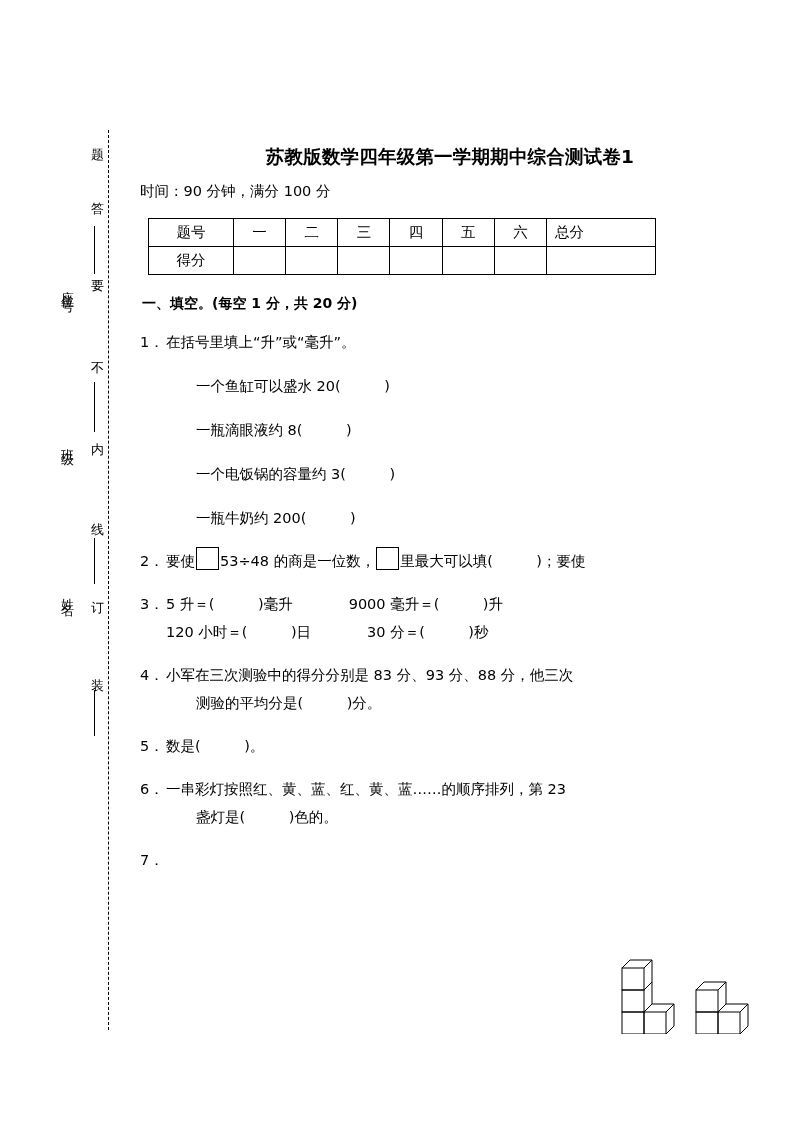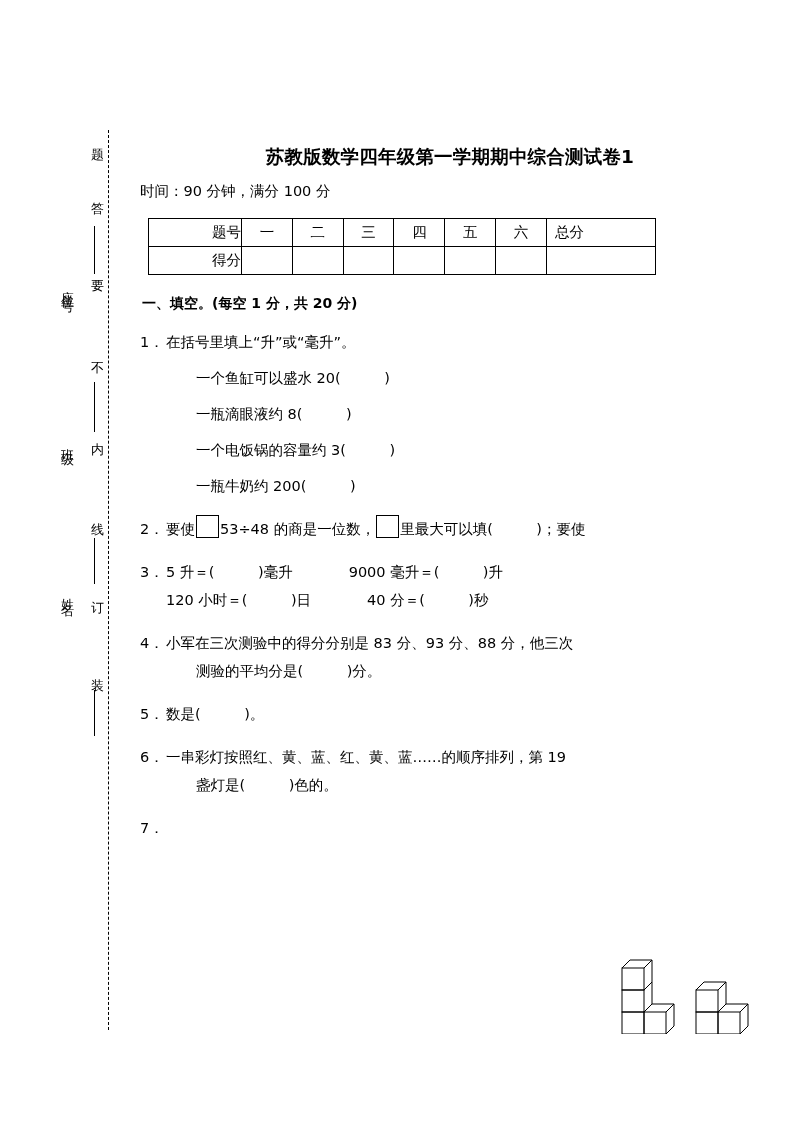--- a/index.html
+++ b/index.html
@@ -81,41 +81,41 @@
   }
   table.score td {
     border: 1px solid #000;
     height: 27px;
     text-align: center;
     font-size: 14.5px;
     padding: 0;
   }
   table.score td.lbl { width: 84px; }
   table.score td.tot { width: 100px; text-align: left; padding-left: 8px; }
-  table.score td.lblL { text-align: right; padding-left: 8px; }
+  table.score td.lblL { text-align: center; }
 
   .sec-title {
     font-size: 14px;
     font-weight: bold;
     margin: 20px 0 0 2px;
   }
 
   .q {
     display: flex;
     font-size: 14.5px;
     margin-top: 15px;
     line-height: 28px;
   }
   .q .num {
     width: 26px;
     flex: 0 0 26px;
   }
   .q .body { flex: 1; }
   .indent { margin-left: 30px; }
-  .sub { margin-top: 8px; }
+  .sub { margin-top: 16px; }
 
   
   .sq {
     display: inline-block;
     width: 21px;
     height: 21px;
     border: 1px solid #000;
     vertical-align: -4px;
     margin: 0 1px;
   }
@@ -228,21 +228,21 @@
     </div>
   </div>
 
   <div class="q">
     <div class="num">3．</div>
     <div class="body">
       <div>
         <span>5 升＝(　　　)毫升</span><span class="gap2"></span><span>9000 毫升＝(　　　)升</span>
       </div>
       <div>
-        <span>120 小时＝(　　　)日</span><span class="gap2"></span><span>40 分＝(　　　)秒</span>
+        <span>120 小时＝(　　　)日</span><span class="gap2"></span><span>30 分＝(　　　)秒</span>
       </div>
     </div>
   </div>
 
   <div class="q">
     <div class="num">4．</div>
     <div class="body">
       <div>小军在三次测验中的得分分别是 83 分、93 分、88 分，他三次</div>
       <div class="indent">测验的平均分是(　　　)分。</div>
     </div>
@@ -251,21 +251,21 @@
   <div class="q">
     <div class="num">5．</div>
     <div class="body">
       <div>数是(　　　)。</div>
     </div>
   </div>
 
   <div class="q">
     <div class="num">6．</div>
     <div class="body">
-      <div>一串彩灯按照红、黄、蓝、红、黄、蓝……的顺序排列，第 19</div>
+      <div>一串彩灯按照红、黄、蓝、红、黄、蓝……的顺序排列，第 23</div>
       <div class="indent">盏灯是(　　　)色的。</div>
     </div>
   </div>
 
   <div class="q">
     <div class="num">7．</div>
   </div>
 
   <div class="cubes">
     <svg width="150" height="80" viewBox="0 0 150 80">

